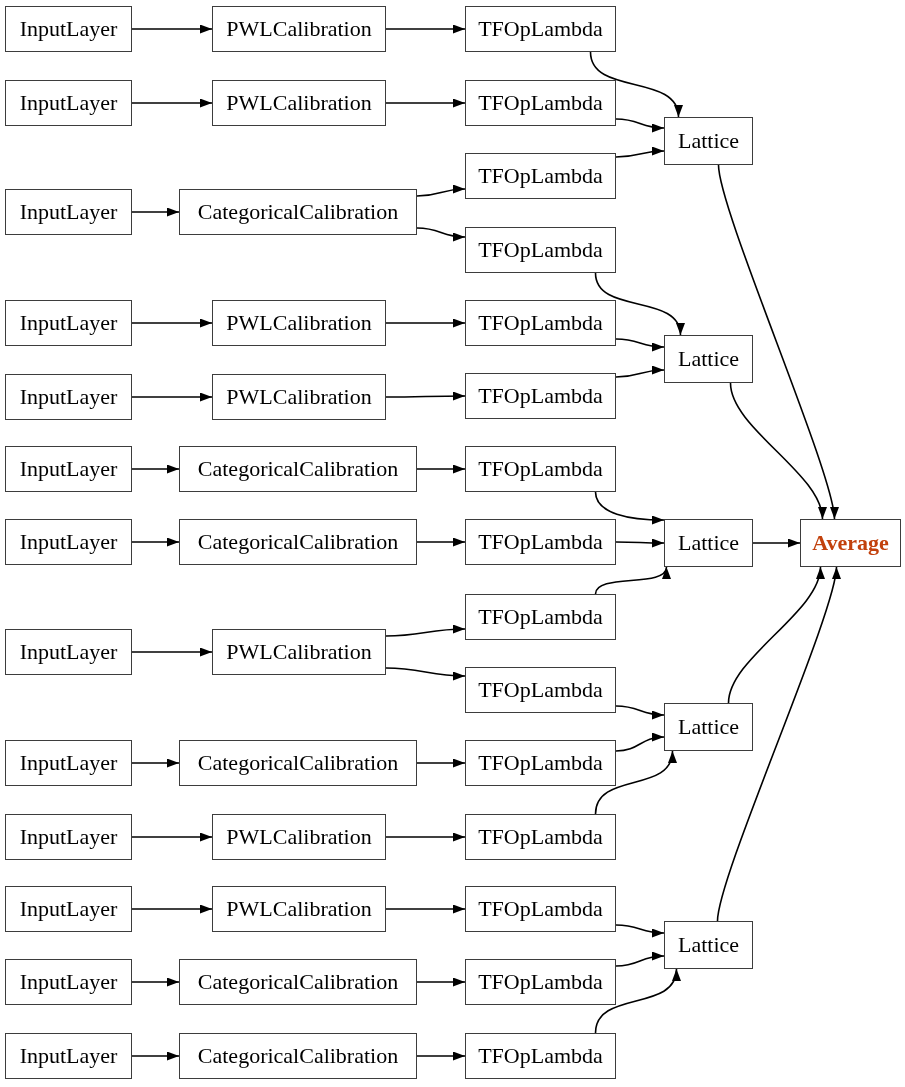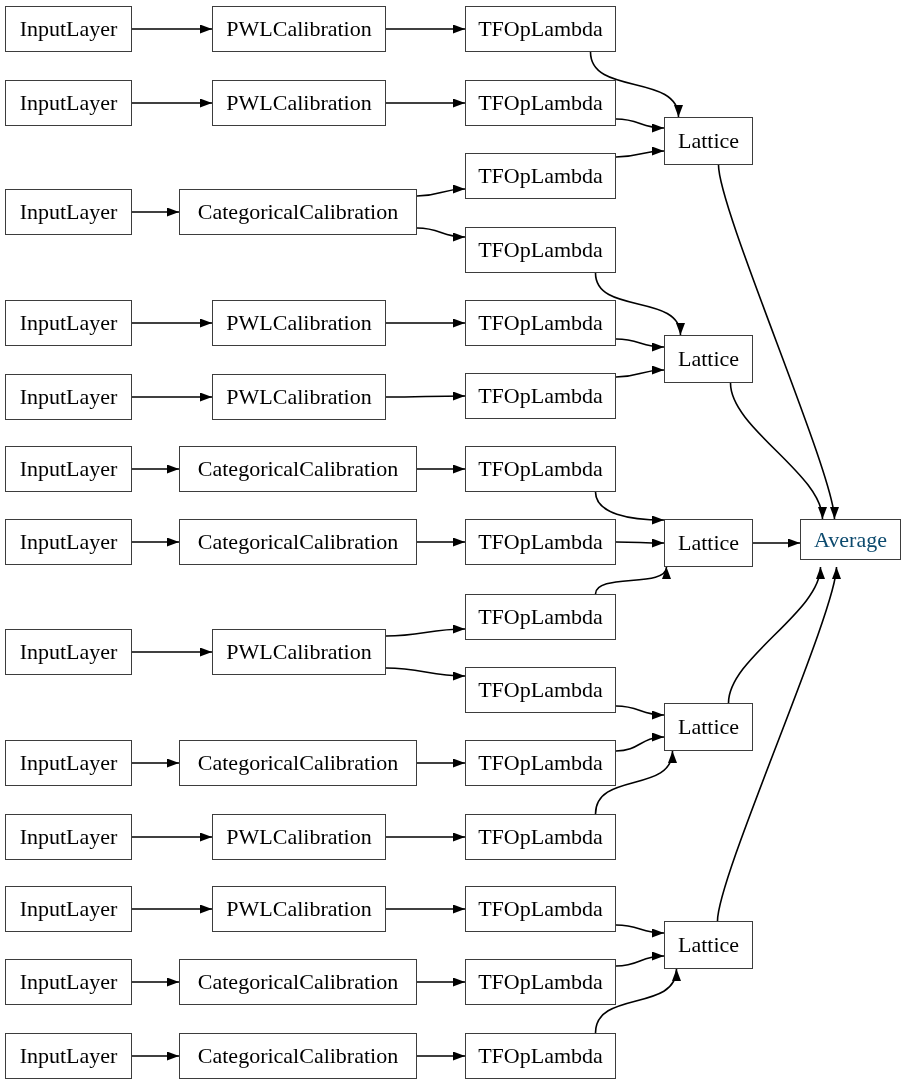--- a/index.html
+++ b/index.html
@@ -138,15 +138,15 @@
       <div class="node" style="left: 179px; top: 959px; width: 238px; height: 46px; background: rgb(255, 255, 255); border-color: rgb(61, 61, 61); color: rgb(0, 0, 0);">CategoricalCalibration</div>
       <div class="node" style="left: 465px; top: 959px; width: 151px; height: 46px; background: rgb(255, 255, 255); border-color: rgb(61, 61, 61); color: rgb(0, 0, 0);">TFOpLambda</div>
       <div class="node" style="left: 5px; top: 1033px; width: 127px; height: 46px; background: rgb(255, 255, 255); border-color: rgb(61, 61, 61); color: rgb(0, 0, 0);">InputLayer</div>
       <div class="node" style="left: 179px; top: 1033px; width: 238px; height: 46px; background: rgb(255, 255, 255); border-color: rgb(61, 61, 61); color: rgb(0, 0, 0);">CategoricalCalibration</div>
       <div class="node" style="left: 465px; top: 1033px; width: 151px; height: 46px; background: rgb(255, 255, 255); border-color: rgb(61, 61, 61); color: rgb(0, 0, 0);">TFOpLambda</div>
       <div class="node" style="left: 664px; top: 117px; width: 89px; height: 48px; background: rgb(255, 255, 255); border-color: rgb(61, 61, 61); color: rgb(0, 0, 0);">Lattice</div>
       <div class="node" style="left: 664px; top: 335px; width: 89px; height: 48px; background: rgb(255, 255, 255); border-color: rgb(61, 61, 61); color: rgb(0, 0, 0);">Lattice</div>
       <div class="node" style="left: 664px; top: 519px; width: 89px; height: 48px; background: rgb(255, 255, 255); border-color: rgb(61, 61, 61); color: rgb(0, 0, 0);">Lattice</div>
       <div class="node" style="left: 664px; top: 703px; width: 89px; height: 48px; background: rgb(255, 255, 255); border-color: rgb(61, 61, 61); color: rgb(0, 0, 0);">Lattice</div>
       <div class="node" style="left: 664px; top: 921px; width: 89px; height: 48px; background: rgb(255, 255, 255); border-color: rgb(61, 61, 61); color: rgb(0, 0, 0);">Lattice</div>
-      <div class="node" style="left: 800px; top: 519px; width: 101px; height: 41px; background: rgb(255, 255, 255); border-color: rgb(61, 61, 61); color: #0c4a6e;">Average</div>
+      <div class="node" style="left: 800px; top: 519px; width: 101px; height: 48px; background: rgb(255, 255, 255); border-color: rgb(61, 61, 61); color: #c2410c; font-weight: bold;">Average</div>
     </div>
 </div>
 
 </body></html>

